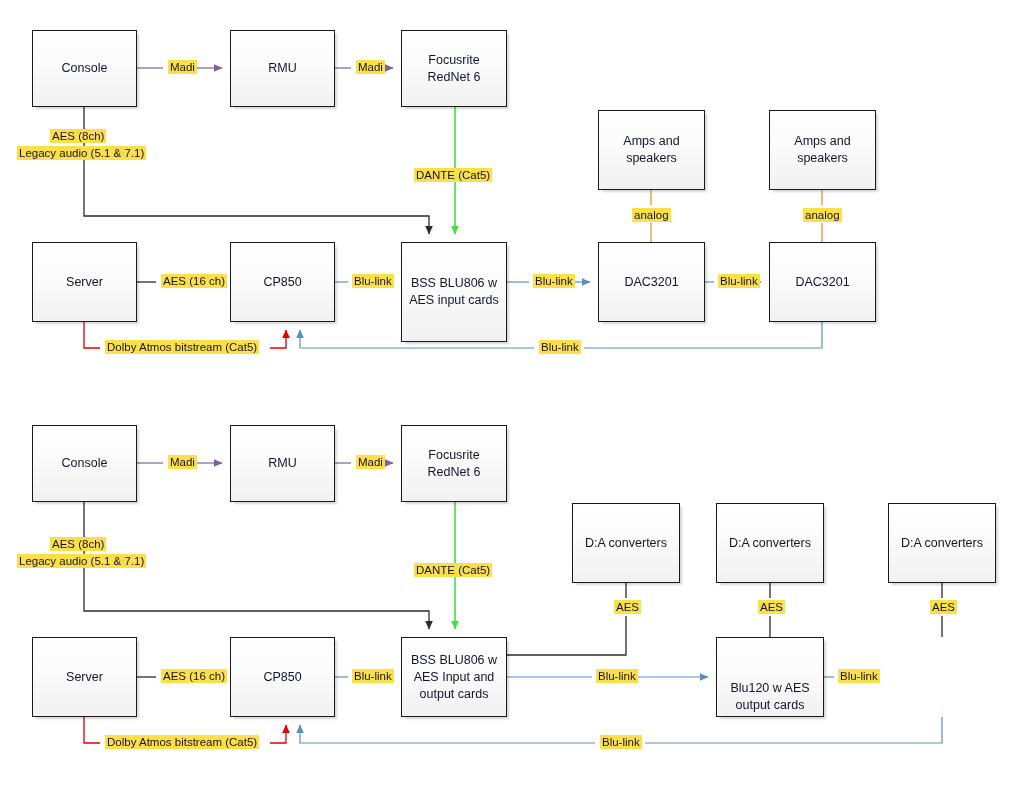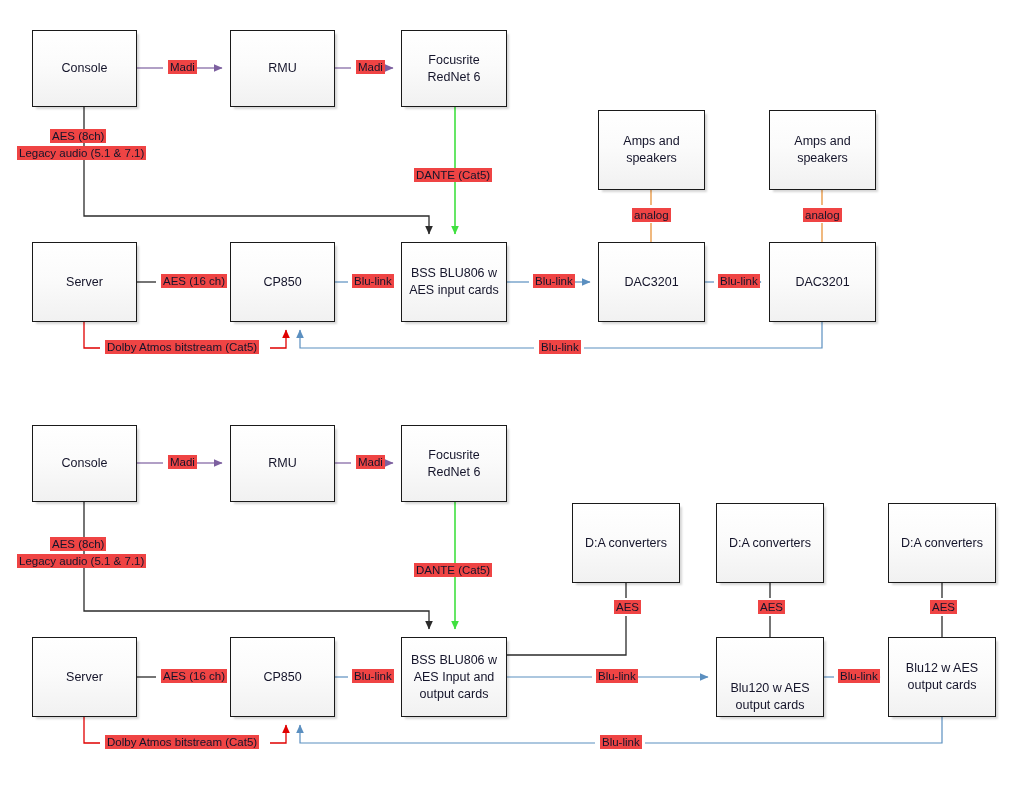--- a/index.html
+++ b/index.html
@@ -27,21 +27,21 @@
     padding:2px 6px;
     z-index:3;
   }
   .node span{display:block;width:100%;}
 
   .wlabel{
     position:absolute;
     font-size:11.5px;
     line-height:14px;
     color:#14142a;
-    background:#ef4444;
+    background:#fde047;
     white-space:nowrap;
     padding:0 2px;
     z-index:4;
   }
 </style>
 </head>
 <body>
 
 <div id="stage">
 
@@ -180,21 +180,21 @@
     </div>
   <div class="node" style="left:769px;top:110px;width:107px;height:80px;">
     <span>Amps and speakers</span>
     </div>
   <div class="node" style="left:32px;top:242px;width:105px;height:80px;">
     <span>Server</span>
     </div>
   <div class="node" style="left:230px;top:242px;width:105px;height:80px;">
     <span>CP850</span>
     </div>
-  <div class="node" style="left:401px;top:242px;width:106px;height:80px;">
+  <div class="node" style="left:401px;top:242px;width:106px;height:100px;">
     <span>BSS BLU806 w AES input cards</span>
     </div>
   <div class="node" style="left:598px;top:242px;width:107px;height:80px;">
     <span>DAC3201</span>
     </div>
   <div class="node" style="left:769px;top:242px;width:107px;height:80px;">
     <span>DAC3201</span>
     </div>
 
   <div class="wlabel" style="left:168px;top:60px;"><span>Madi</span></div>
@@ -233,23 +233,20 @@
     <span>Server</span>
     </div>
   <div class="node" style="left:230px;top:637px;width:105px;height:80px;">
     <span>CP850</span>
     </div>
   <div class="node" style="left:401px;top:637px;width:106px;height:80px;">
     <span>BSS BLU806 w AES Input and output cards</span>
     </div>
   <div class="node" style="left:716px;top:637px;width:108px;height:80px;align-items:flex-end;">
     <span>Blu120 w AES output cards</span>
-    </div>
-  <div class="node" style="left:888px;top:637px;width:108px;height:80px;">
-    <span>Blu12 w AES output cards</span>
     </div>
 
   <div class="wlabel" style="left:168px;top:455px;"><span>Madi</span></div>
   <div class="wlabel" style="left:356px;top:455px;"><span>Madi</span></div>
   <div class="wlabel" style="left:50px;top:537px;"><span>AES (8ch)</span></div>
   <div class="wlabel" style="left:17px;top:554px;"><span>Legacy audio (5.1 &amp; 7.1)</span></div>
   <div class="wlabel" style="left:414px;top:563px;"><span>DANTE (Cat5)</span></div>
   <div class="wlabel" style="left:614px;top:600px;"><span>AES</span></div>
   <div class="wlabel" style="left:758px;top:600px;"><span>AES</span></div>
   <div class="wlabel" style="left:930px;top:600px;"><span>AES</span></div>

